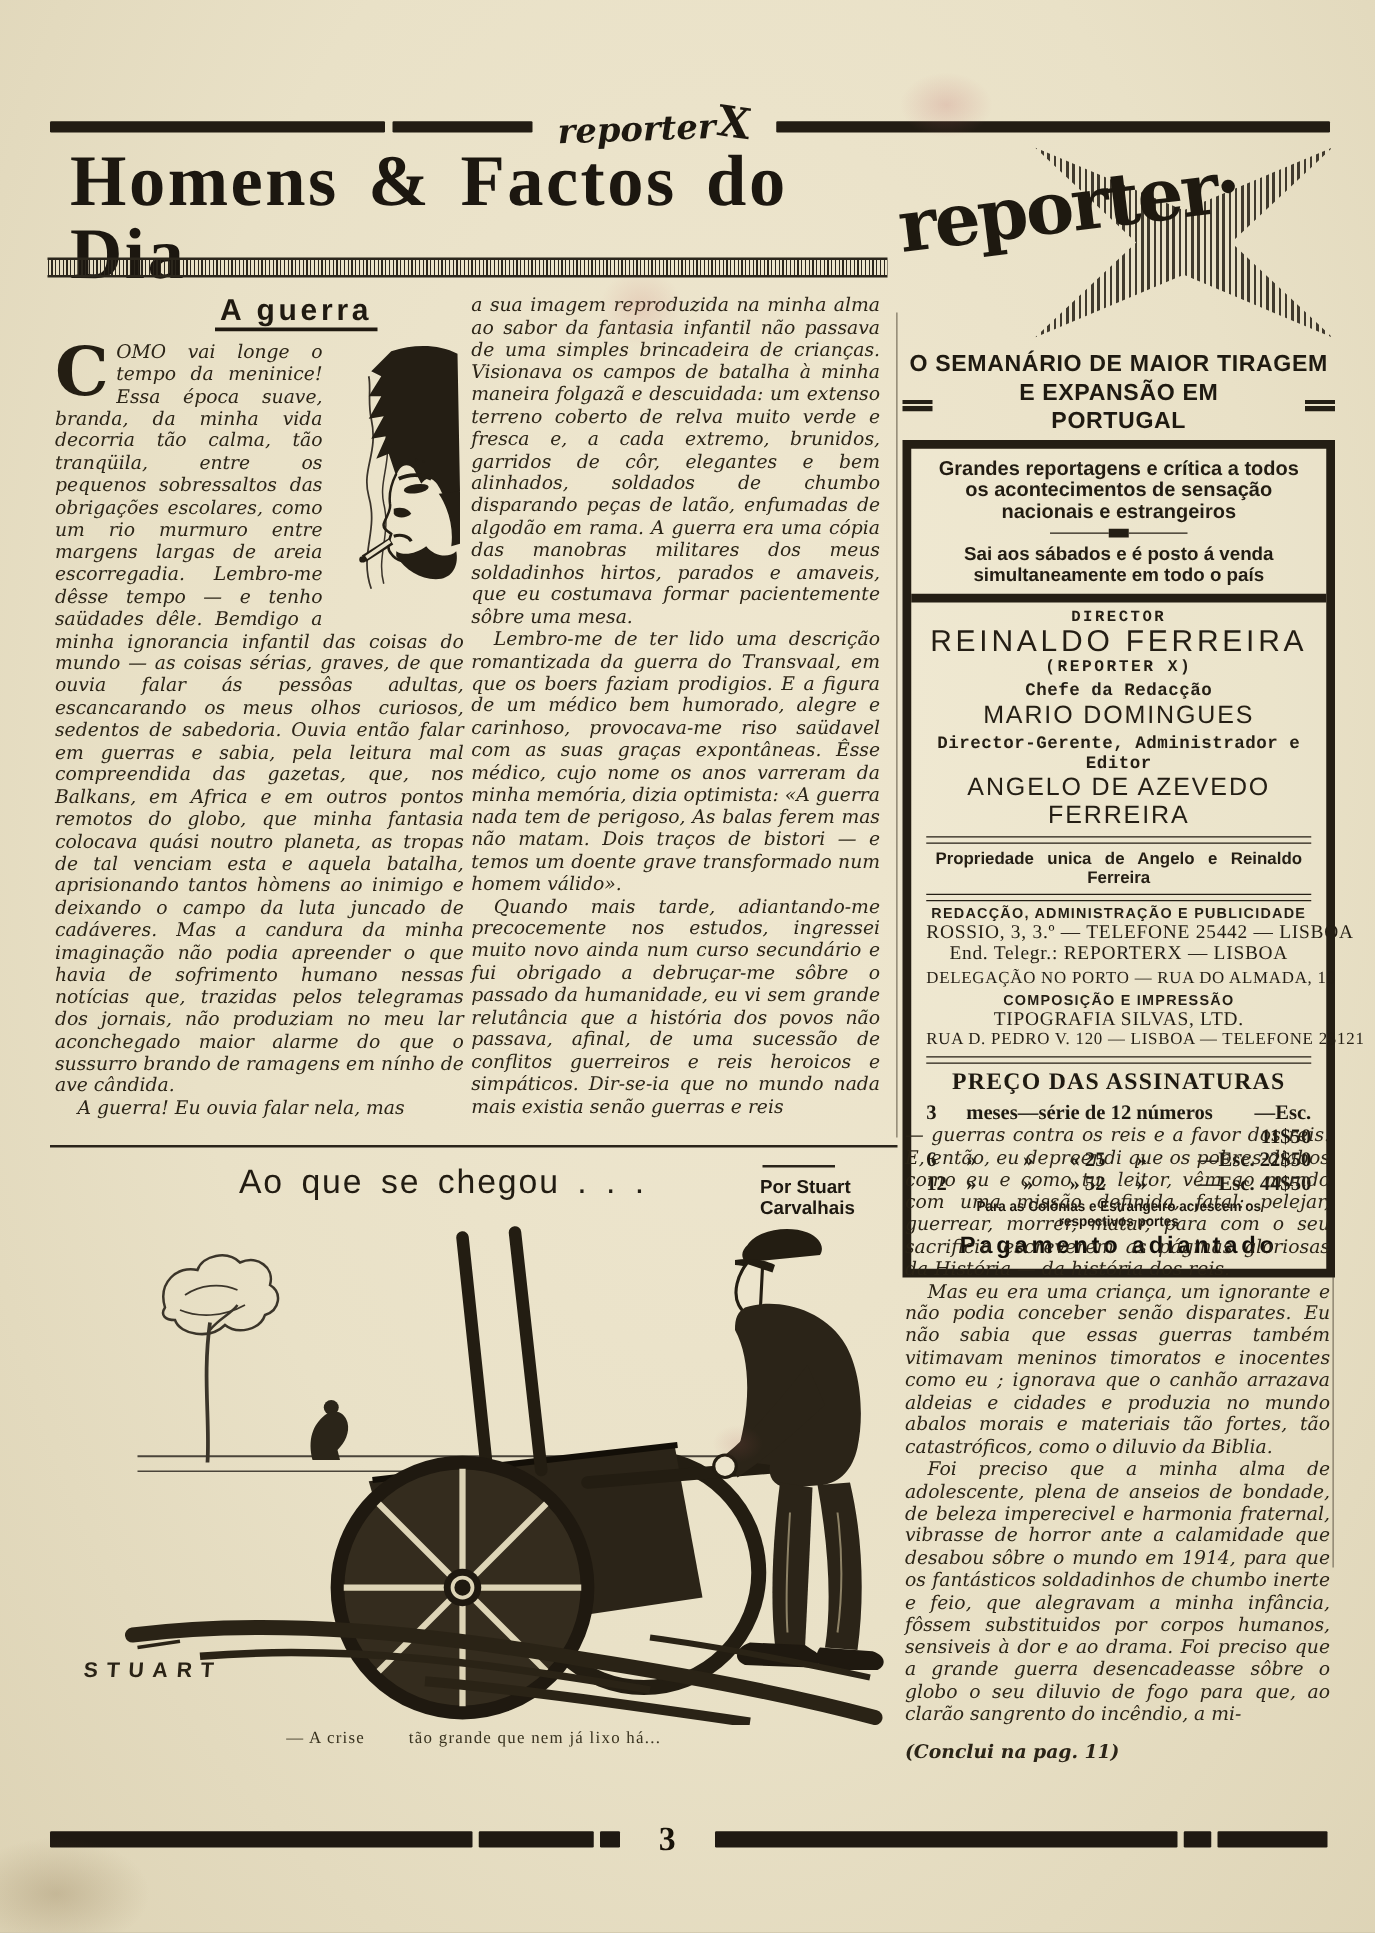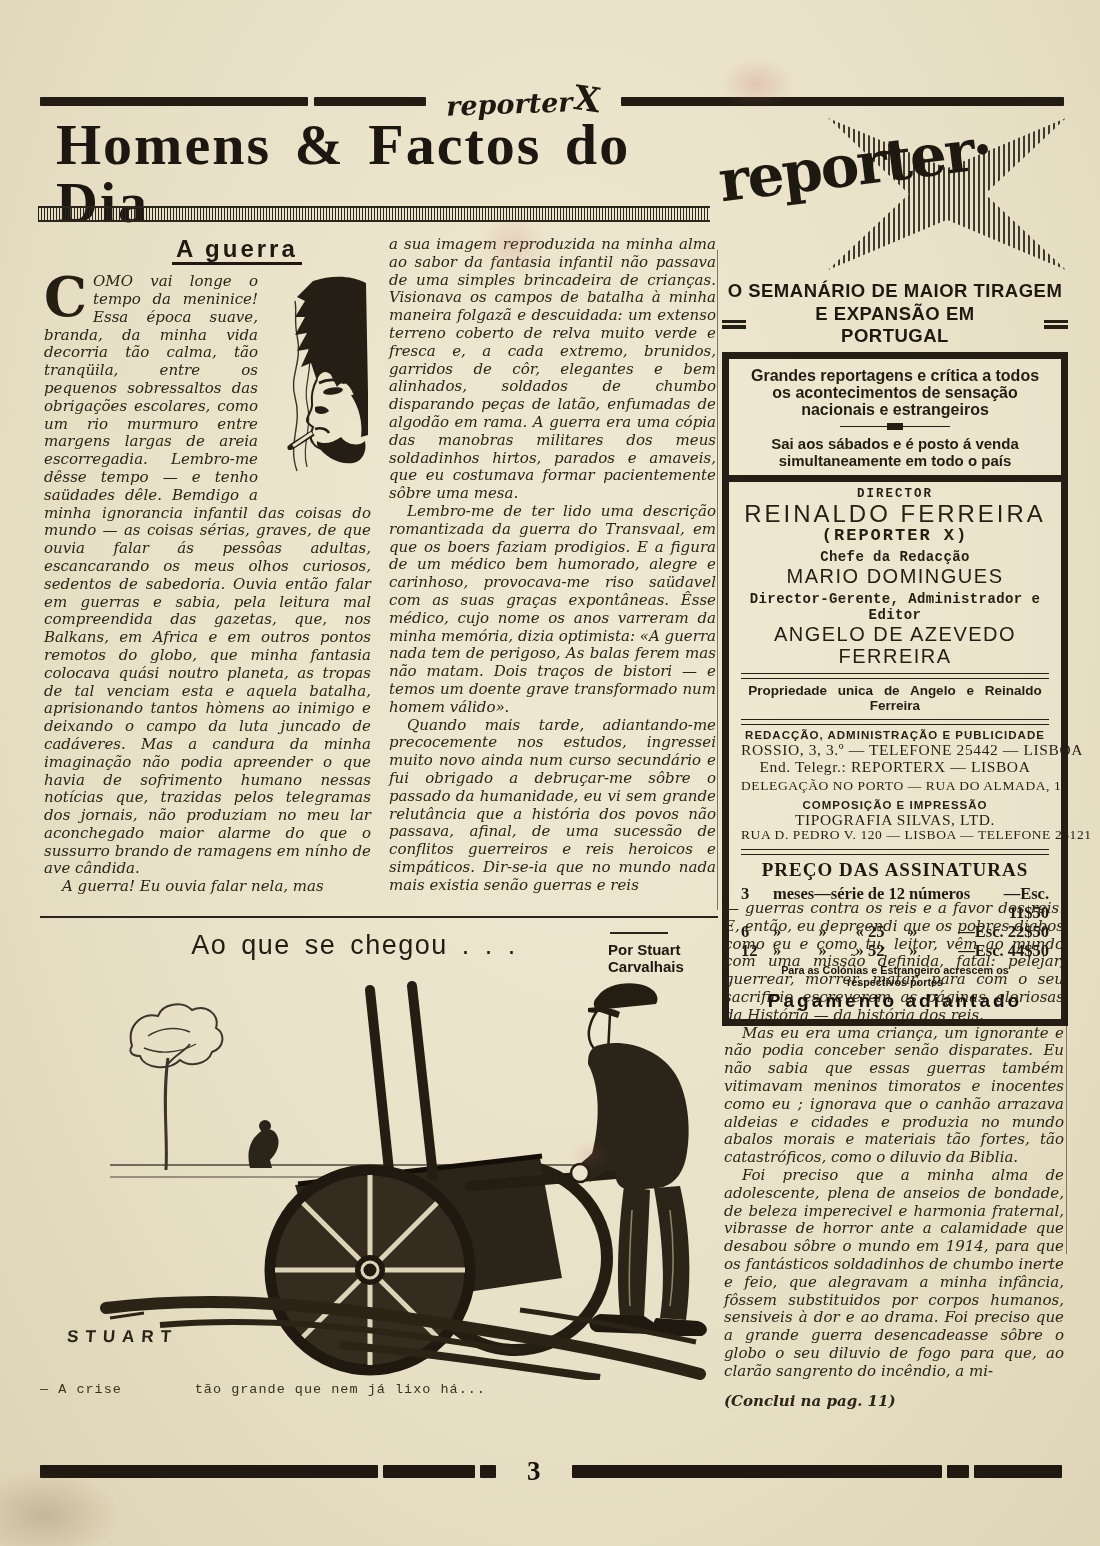--- a/index.html
+++ b/index.html
@@ -16,21 +16,21 @@
   .mast-logo .mx{display:inline-block;font-size:34px;font-style:normal;transform:rotate(10deg);margin-left:2px;}
 
   h1.headline{position:absolute;top:116px;left:56px;width:670px;margin:0;
     font-family:"Liberation Serif",serif;font-weight:bold;font-size:58px;line-height:1.0;
     letter-spacing:2px;word-spacing:7px;color:#1c1710;}
   .hatch{position:absolute;top:206px;left:38px;width:672px;height:12px;
     border-top:2px solid #2b261c;border-bottom:2px solid #2b261c;
     background:repeating-linear-gradient(90deg,#2b261c 0 1px,rgba(0,0,0,0) 1px 3px);}
 
   
-  .columns{position:absolute;top:236px;left:44px;width:672px;display:flex;gap:18px;}
+  .columns{position:absolute;top:236px;left:44px;width:672px;display:flex;gap:6px;}
   .col{width:327px;font-size:15px;line-height:17.8px;text-align:justify;font-style:italic;color:#2b2417;}
   .col p{margin:0;}
   .indent{text-indent:18px;}
   .subhead{font-family:"Liberation Sans",sans-serif;font-style:normal;font-weight:bold;
     font-size:24px;letter-spacing:3px;color:#201a11;margin:0 0 8px 128px;
     border-bottom:3px solid #201a11;display:inline-block;padding:0 4px 1px 4px;line-height:1.05;}
   .dropcap{float:left;font-family:"DejaVu Serif",serif;font-style:normal;font-weight:bold;
     font-size:54px;line-height:44px;padding:2px 6px 0 0;color:#241e13;}
   .face-art{float:right;width:104px;height:208px;margin:2px 0 4px 9px;}
   .vrule{position:absolute;width:1px;background:#7d7461;}
@@ -90,21 +90,21 @@
   
   .cartoon{position:absolute;left:40px;top:916px;width:678px;}
   .c-toprule{height:2px;background:#2a241a;margin-bottom:12px;}
   .c-head{display:flex;align-items:flex-start;}
   .c-title{flex:1;text-align:center;font-family:"Liberation Sans",sans-serif;font-size:27px;
     letter-spacing:1.5px;word-spacing:5px;color:#221c12;padding-left:60px;}
   .c-by{width:110px;text-align:left;font-family:"Liberation Sans",sans-serif;font-weight:bold;
     font-size:15px;line-height:1.12;color:#1d1810;}
   .byrule{width:58px;height:2px;background:#2a241a;margin:2px 0 8px 2px;}
   .c-art{display:block;width:678px;height:400px;margin-top:4px;}
-  .c-caption{font-family:Liberation Mono, monospace;font-size:13.5px;
+  .c-caption{text-align:center;font-family:Liberation Serif, serif;font-size:13.5px;
     letter-spacing:1px;color:#38321f;white-space:pre;margin-top:2px;}
 
   
   .pagefoot{position:absolute;top:1458px;left:40px;right:38px;display:flex;align-items:center;gap:5px;}
   .fbar{height:13px;background:#1f1912;border-radius:1px;}
   .pnum{font-family:"Liberation Serif",serif;font-weight:bold;font-size:27px;line-height:1;
     margin:0 26px;color:#181309;}
 </style>
 </head>
 <body>
@@ -174,21 +174,21 @@
     <div class="sb-box">
       <p class="promo">Grandes reportagens e crítica a todos os acontecimentos de sensação nacionais e estrangeiros</p>
       <div class="mini-div">
           <span></span>
         </div>
       <p class="promo sm">Sai aos sábados e é posto á venda simultaneamente em todo o país</p>
       <div class="thickbar"></div>
       <div class="sec">
         <div class="lab">DIRECTOR</div>
         <div class="nm-lg">REINALDO FERREIRA</div>
-        <div class="lab" style="font-size:17px">(REPORTER X)</div>
+        <div class="lab" style="font-size:13px">(REPORTER X)</div>
       </div>
       <div class="sec" style="margin-top:4px">
         <div class="lab md">Chefe da Redacção</div>
         <div class="nm-md">MARIO DOMINGUES</div>
       </div>
       <div class="sec" style="margin-top:4px">
         <div class="lab md">Director-Gerente, Administrador e Editor</div>
         <div class="nm-md">ANGELO DE AZEVEDO FERREIRA</div>
       </div>
       <div class="dbl"></div>

